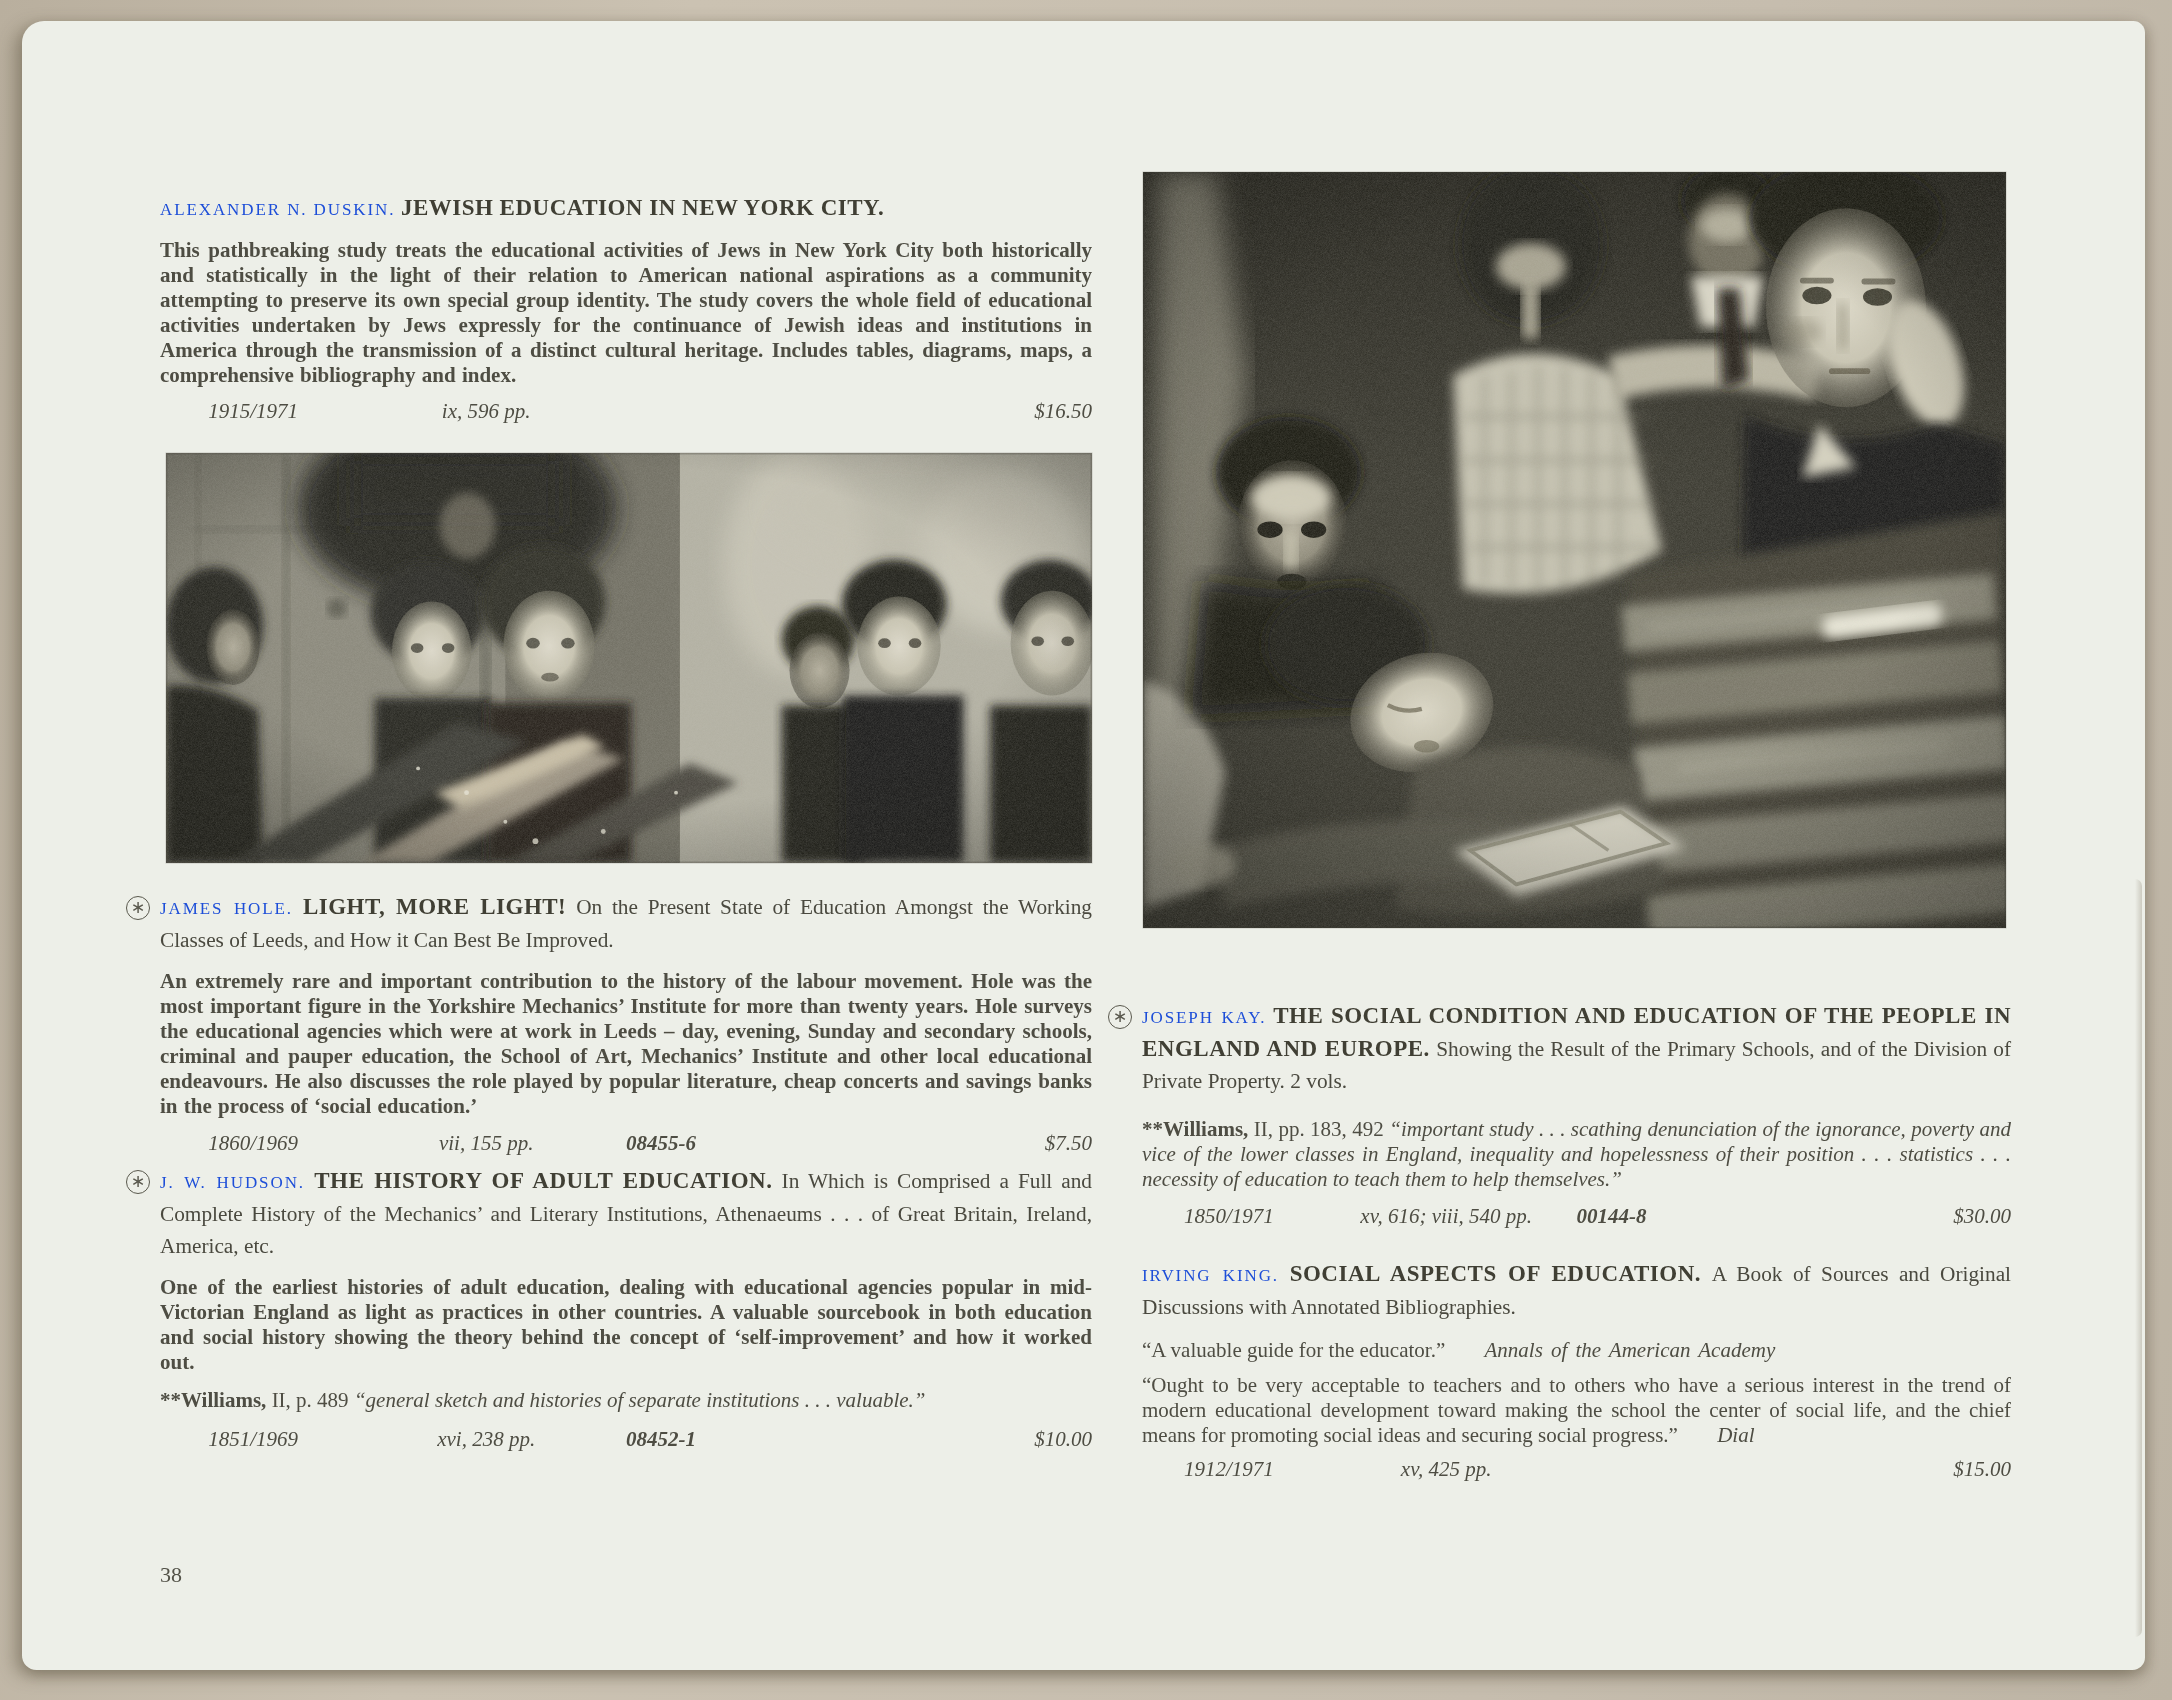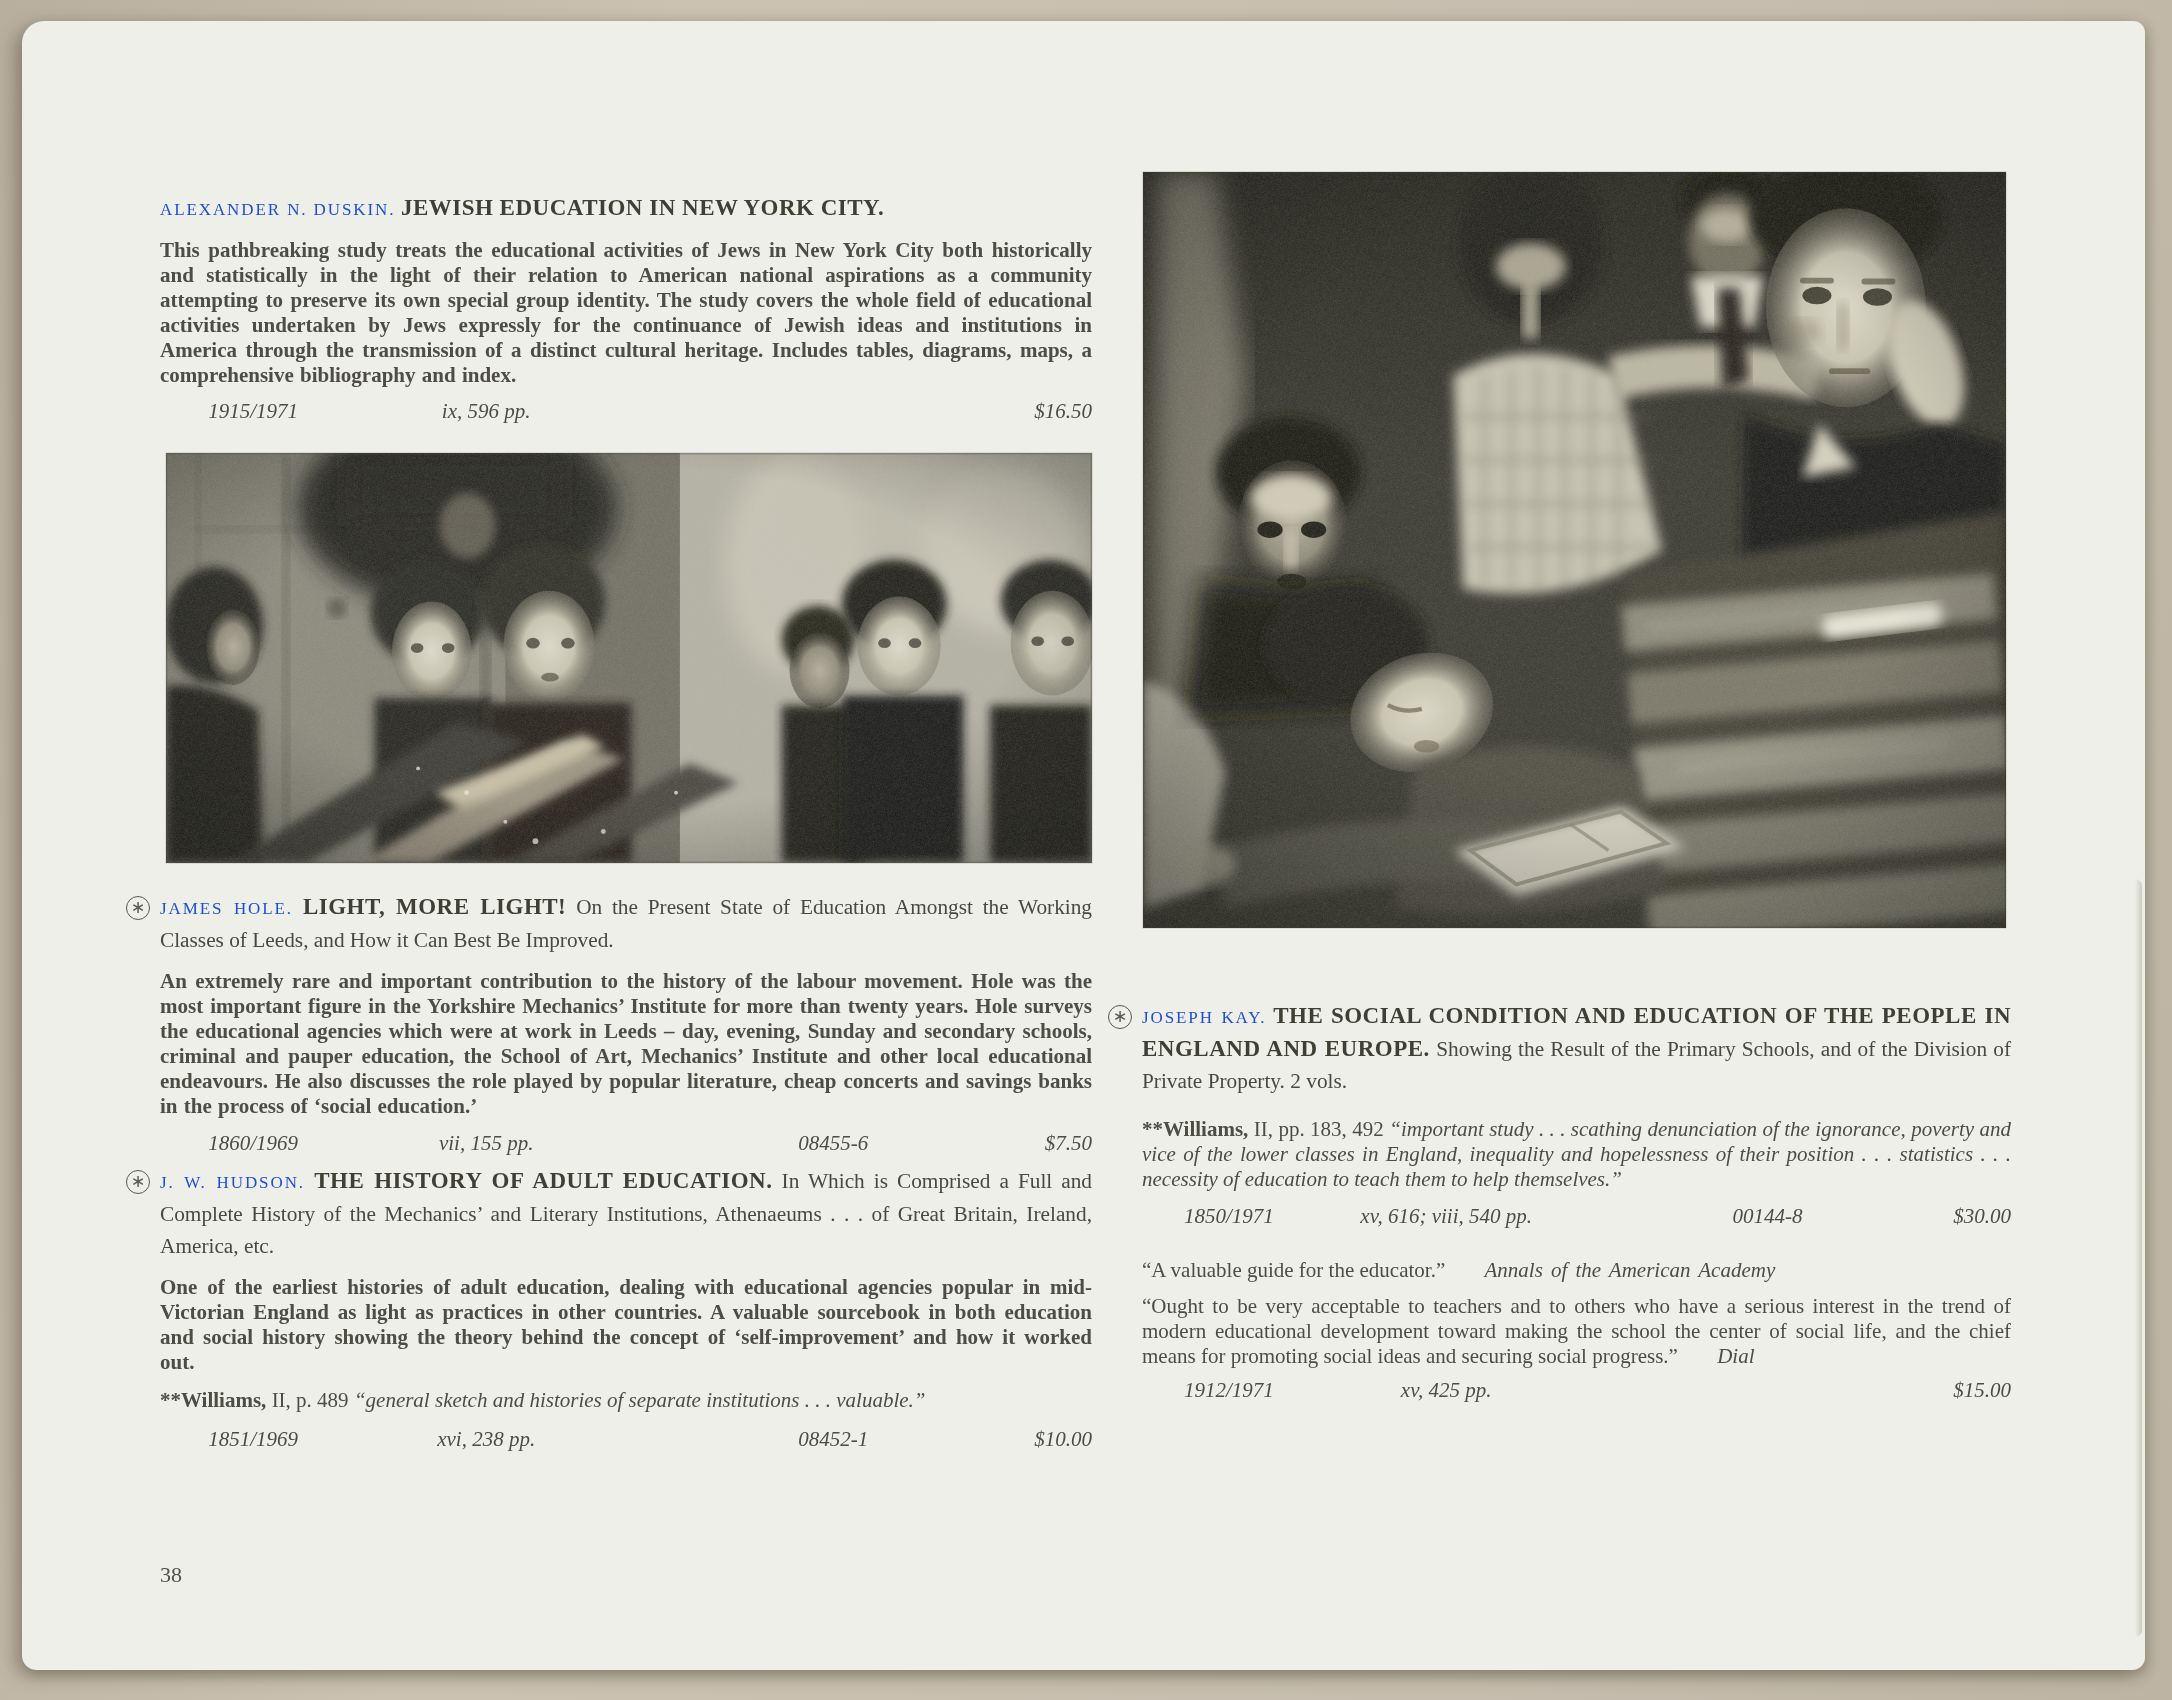--- a/index.html
+++ b/index.html
@@ -24,21 +24,21 @@
     text-align:justify;word-spacing:1px;font-weight:bold;}
   .cite{margin:12.6px 0 0 0;font-size:21px;line-height:25px;color:#4e4d43;text-align:justify;}
   .cite .lead{font-weight:700;}
   .cite .q{font-style:italic;}
   .review{margin:14.5px 0 0 0;font-size:21px;line-height:25px;color:#4e4d43;text-align:justify;}
   .review .src{font-style:italic;margin-left:34px;word-spacing:2.9px;}
   .biblio{display:flex;margin:11.6px 0 0 0;font-style:italic;font-size:21px;
     line-height:25px;color:#4e4d43;}
   .b-date{width:20%;text-align:center;}
   .b-pages{width:30%;text-align:center;}
-  .b-isbn{width:26%;text-align:right;}
+  .b-isbn{width:26%;text-align:left;font-weight:bold;}
   .b-price{flex:1;text-align:right;}
   .marker{position:absolute;left:-34px;top:4.8px;width:22px;height:22px;
     border:1.5px solid #5a594e;border-radius:50%;color:#5a594e;font-size:17.5px;
     line-height:21.3px;text-align:center;font-style:normal;}
   figure{margin:0;padding:0;}
   .photo{box-shadow:0 0 0 0.5px rgba(70,68,58,.25);}
   .photo-classroom{width:926px;height:410px;margin:29px 0 0 5.8px;}
   .photo-desk{width:863px;height:756px;margin:151px 0 0 1px;}
   .photo svg{display:block;width:100%;height:100%;}
   #e-duskin{margin-top:171px;}
@@ -321,20 +321,25 @@
     </p>
     <div class="biblio">
      <span class="b-date">1850/1971</span>
      <span class="b-pages">xv, 616; viii, 540 pp.</span>
      <span class="b-isbn">00144-8</span>
      <span class="b-price">$30.00</span>
     </div>
    </section>
 
    <section class="entry" id="e-king">
+    <p class="head">
+     <span class="author">IRVING KING.</span>
+     <span class="title">SOCIAL ASPECTS OF EDUCATION.</span>
+     <span class="subtitle">A Book of Sources and Original Discussions with Annotated Bibliographies.</span>
+    </p>
     <p class="review review1">
      <span class="q">“A valuable guide for the educator.”</span>
      <span class="src">Annals of the American Academy</span>
     </p>
     <p class="review review2">
      <span class="q">“Ought to be very acceptable to teachers and to others who have a serious interest in the trend of modern educational development toward making the school the center of social life, and the chief means for promoting social ideas and securing social progress.”</span>
      <span class="src">Dial</span>
     </p>
     <div class="biblio">
      <span class="b-date">1912/1971</span>

